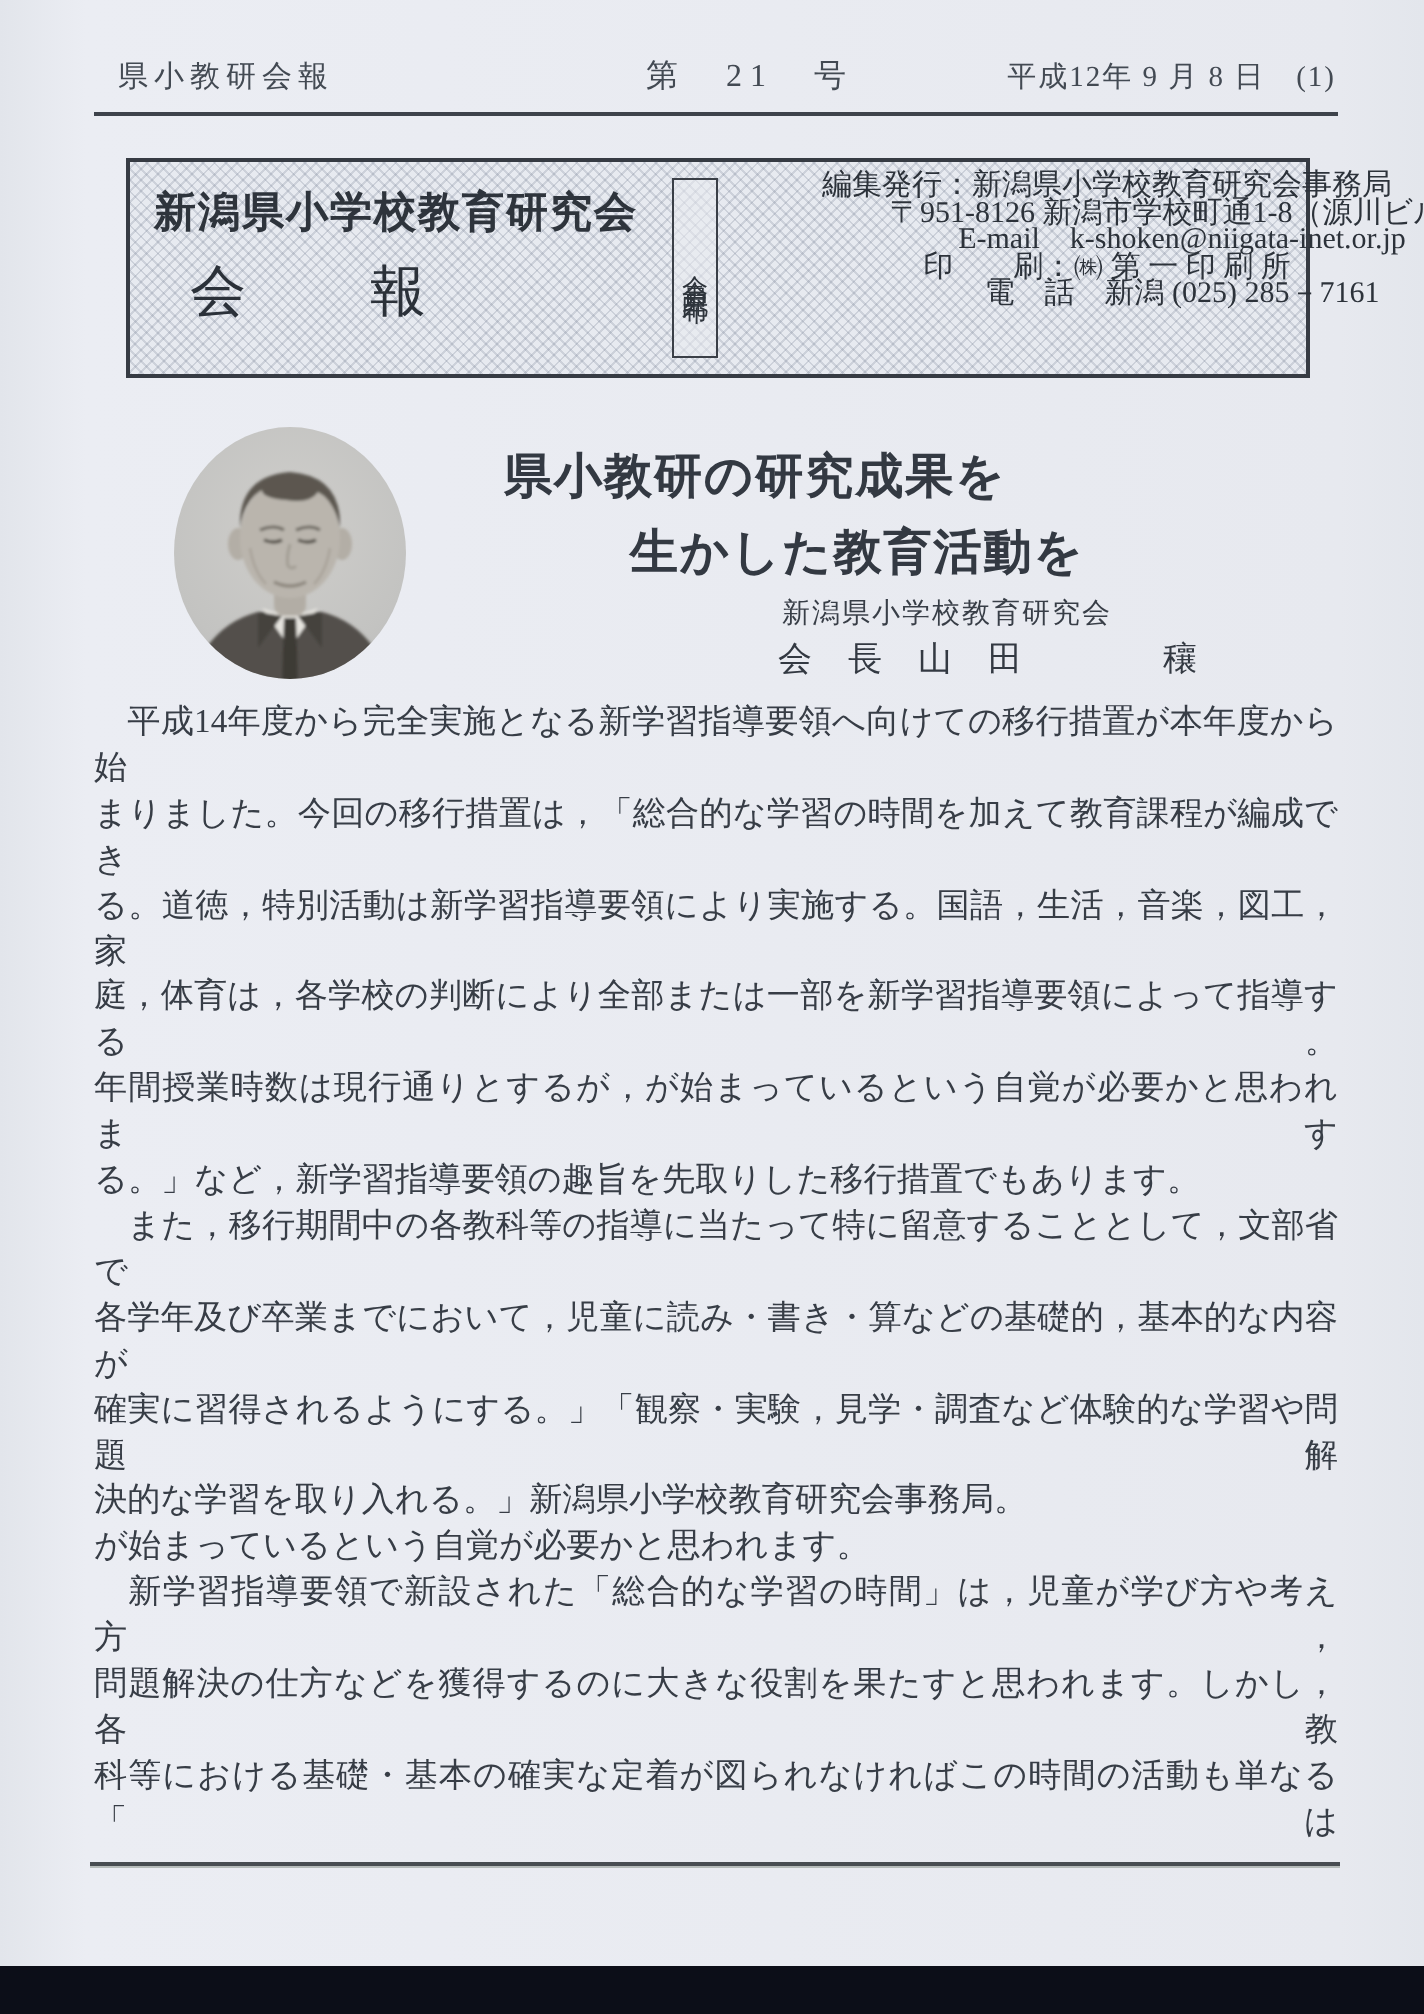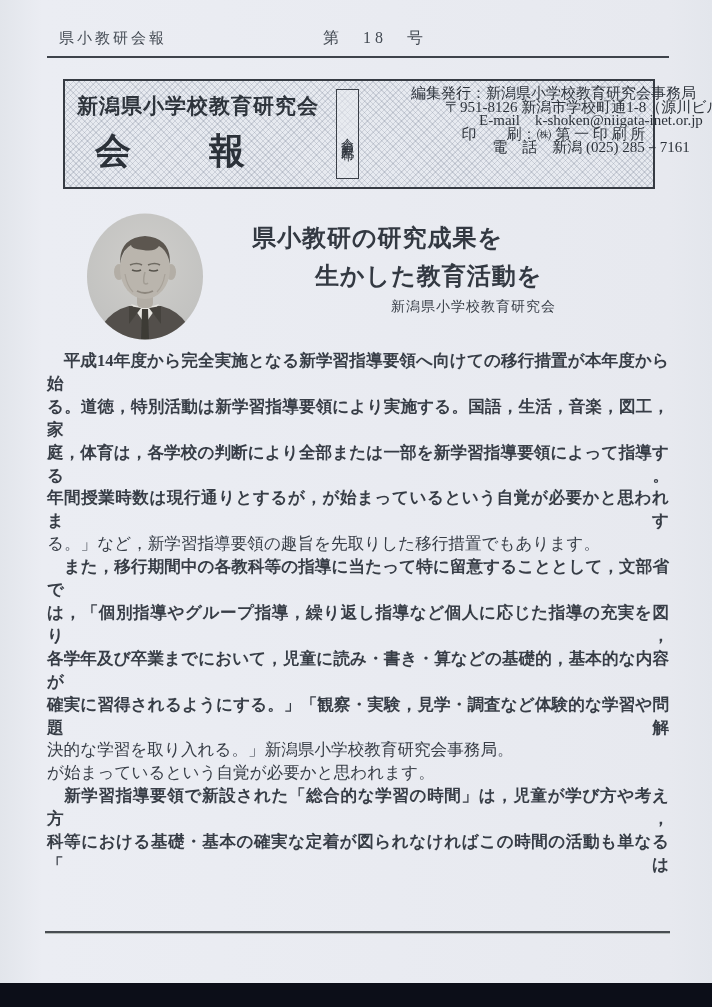--- a/index.html
+++ b/index.html
@@ -25,21 +25,21 @@
   
   .masthead {
     position:absolute; left:63px; top:79px; width:588px; height:106px;
     border:2px solid #363b43;
     background-color:#e7eaf0;
     background-image:
       repeating-linear-gradient(45deg,  rgba(110,120,140,.22) 0 1px, transparent 1px 4px),
       repeating-linear-gradient(-45deg, rgba(110,120,140,.22) 0 1px, transparent 1px 4px);
   }
   .mast-org   { position:absolute; left:12px; top:11px; font-size:21px; font-weight:600; letter-spacing:1px; color:#2e343c; white-space:pre; }
-  .mast-kaiho { position:absolute; left:30px; top:46px; font-size:36px; font-weight:700; letter-spacing:2px; color:#2b3139; white-space:pre; }
+  .mast-kaiho { position:absolute; left:30px; top:46px; font-size:28px; font-weight:400; letter-spacing:2px; color:#2b3139; white-space:pre; }
   .dist-box {
     position:absolute; left:271px; top:8px; width:21px; height:88px;
     border:1.5px solid #3a3f47;
     writing-mode:vertical-rl; text-orientation:upright;
     font-size:13px; letter-spacing:3px; line-height:21px;
     text-align:center; color:#2e343c; background:rgba(233,235,241,.55);
   }
   .mast-info { position:absolute; left:305px; top:6px; font-size:15px; line-height:13.6px; color:#2c323a;text-align:center; }
   .info-line { white-space:pre; }
 
@@ -49,32 +49,33 @@
   .title-line2 { position:absolute; left:315px; top:260px; font-size:24px; font-weight:600; letter-spacing:1px; color:#333942; white-space:pre;font-family:Liberation Mono, monospace; }
   .byline-org  { position:absolute; left:391px; top:298px; font-size:14px; letter-spacing:1px; color:#383e47; white-space:pre; }
   .byline-name { position:absolute; left:389px; top:318px; font-size:17px; letter-spacing:0.5px; color:#333942; white-space:pre; }
 
   
   .article-body {
     position:absolute; left:47px; top:350px; width:622px;
     font-size:16.6px; line-height:22.9px; color:#373d46;
   }
   .jline { white-space:pre; }
-  .jline.fill { white-space:normal; text-align:justify; text-align-last:justify;font-weight:bold; }
+  .jline.fill { white-space:normal; text-align:justify; text-align-last:justify; }
 
   .end-rule  { position:absolute; left:45px; top:931px; width:625px; height:2px; background:#484d52; box-shadow:0 1px 0 rgba(120,130,120,.45); }
   .scan-band { position:absolute; left:0; bottom:0; width:712px; height:24px; background:#0c0e18; }
 </style>
 </head>
 <body>
 
 <div class="page">
 
   <div class="runhead-left">県小教研会報</div>
-  <div class="runhead-center">第　18　号</div>
+  <div class="runhead-center">第　21　号</div>
+  <div class="runhead-right">平成12年 9 月 8 日　(1)</div>
   <div class="runhead-rule"></div>
 
   <div class="masthead">
     <div class="mast-org">新潟県小学校教育研究会</div>
     <div class="mast-kaiho">会　　報</div>
     <div class="dist-box">全会員配布</div>
     <div class="mast-info">
         <div class="info-line">編集発行：新潟県小学校教育研究会事務局</div>
         <div class="info-line">　　　　　〒951-8126 新潟市学校町通1-8（源川ビル）</div>
         <div class="info-line">　　　　　E-mail　k-shoken@niigata-inet.or.jp</div>
@@ -131,32 +132,34 @@
           <path d="M40 62 q2 12 8 18" stroke="#a8a299" stroke-width="1.2" fill="none"></path>
           <path d="M80 62 q-2 12 -8 18" stroke="#a8a299" stroke-width="1.2" fill="none"></path>
         </g>
       </g>
     </svg>
   </div>
 
   <div class="title-line1">県小教研の研究成果を</div>
   <div class="title-line2">生かした教育活動を</div>
   <div class="byline-org">新潟県小学校教育研究会</div>
+  <div class="byline-name">会　長　山　田　　　　穰</div>
 
   <div class="article-body">
       <div class="jline fill">　平成14年度から完全実施となる新学習指導要領へ向けての移行措置が本年度から始</div>
+      <div class="jline fill">まりました。今回の移行措置は，「総合的な学習の時間を加えて教育課程が編成でき</div>
       <div class="jline fill">る。道徳，特別活動は新学習指導要領により実施する。国語，生活，音楽，図工，家</div>
       <div class="jline fill">庭，体育は，各学校の判断により全部または一部を新学習指導要領によって指導する。</div>
       <div class="jline fill">年間授業時数は現行通りとするが，が始まっているという自覚が必要かと思われます</div>
       <div class="jline">る。」など，新学習指導要領の趣旨を先取りした移行措置でもあります。</div>
       <div class="jline fill">　また，移行期間中の各教科等の指導に当たって特に留意することとして，文部省で</div>
-      <div class="jline fill">は，「個別指導やグループ指導，繰り返し指導など個人に応じた指導の充実を図り，</div>
       <div class="jline fill">各学年及び卒業までにおいて，児童に読み・書き・算などの基礎的，基本的な内容が</div>
       <div class="jline fill">確実に習得されるようにする。」「観察・実験，見学・調査など体験的な学習や問題解</div>
       <div class="jline">決的な学習を取り入れる。」新潟県小学校教育研究会事務局。</div>
       <div class="jline">が始まっているという自覚が必要かと思われます。</div>
       <div class="jline fill">　新学習指導要領で新設された「総合的な学習の時間」は，児童が学び方や考え方，</div>
+      <div class="jline fill">問題解決の仕方などを獲得するのに大きな役割を果たすと思われます。しかし，各教</div>
       <div class="jline fill">科等における基礎・基本の確実な定着が図られなければこの時間の活動も単なる「は</div>
     </div>
 
   <div class="end-rule"></div>
   <div class="scan-band"></div>
 </div>
 
 </body></html>

